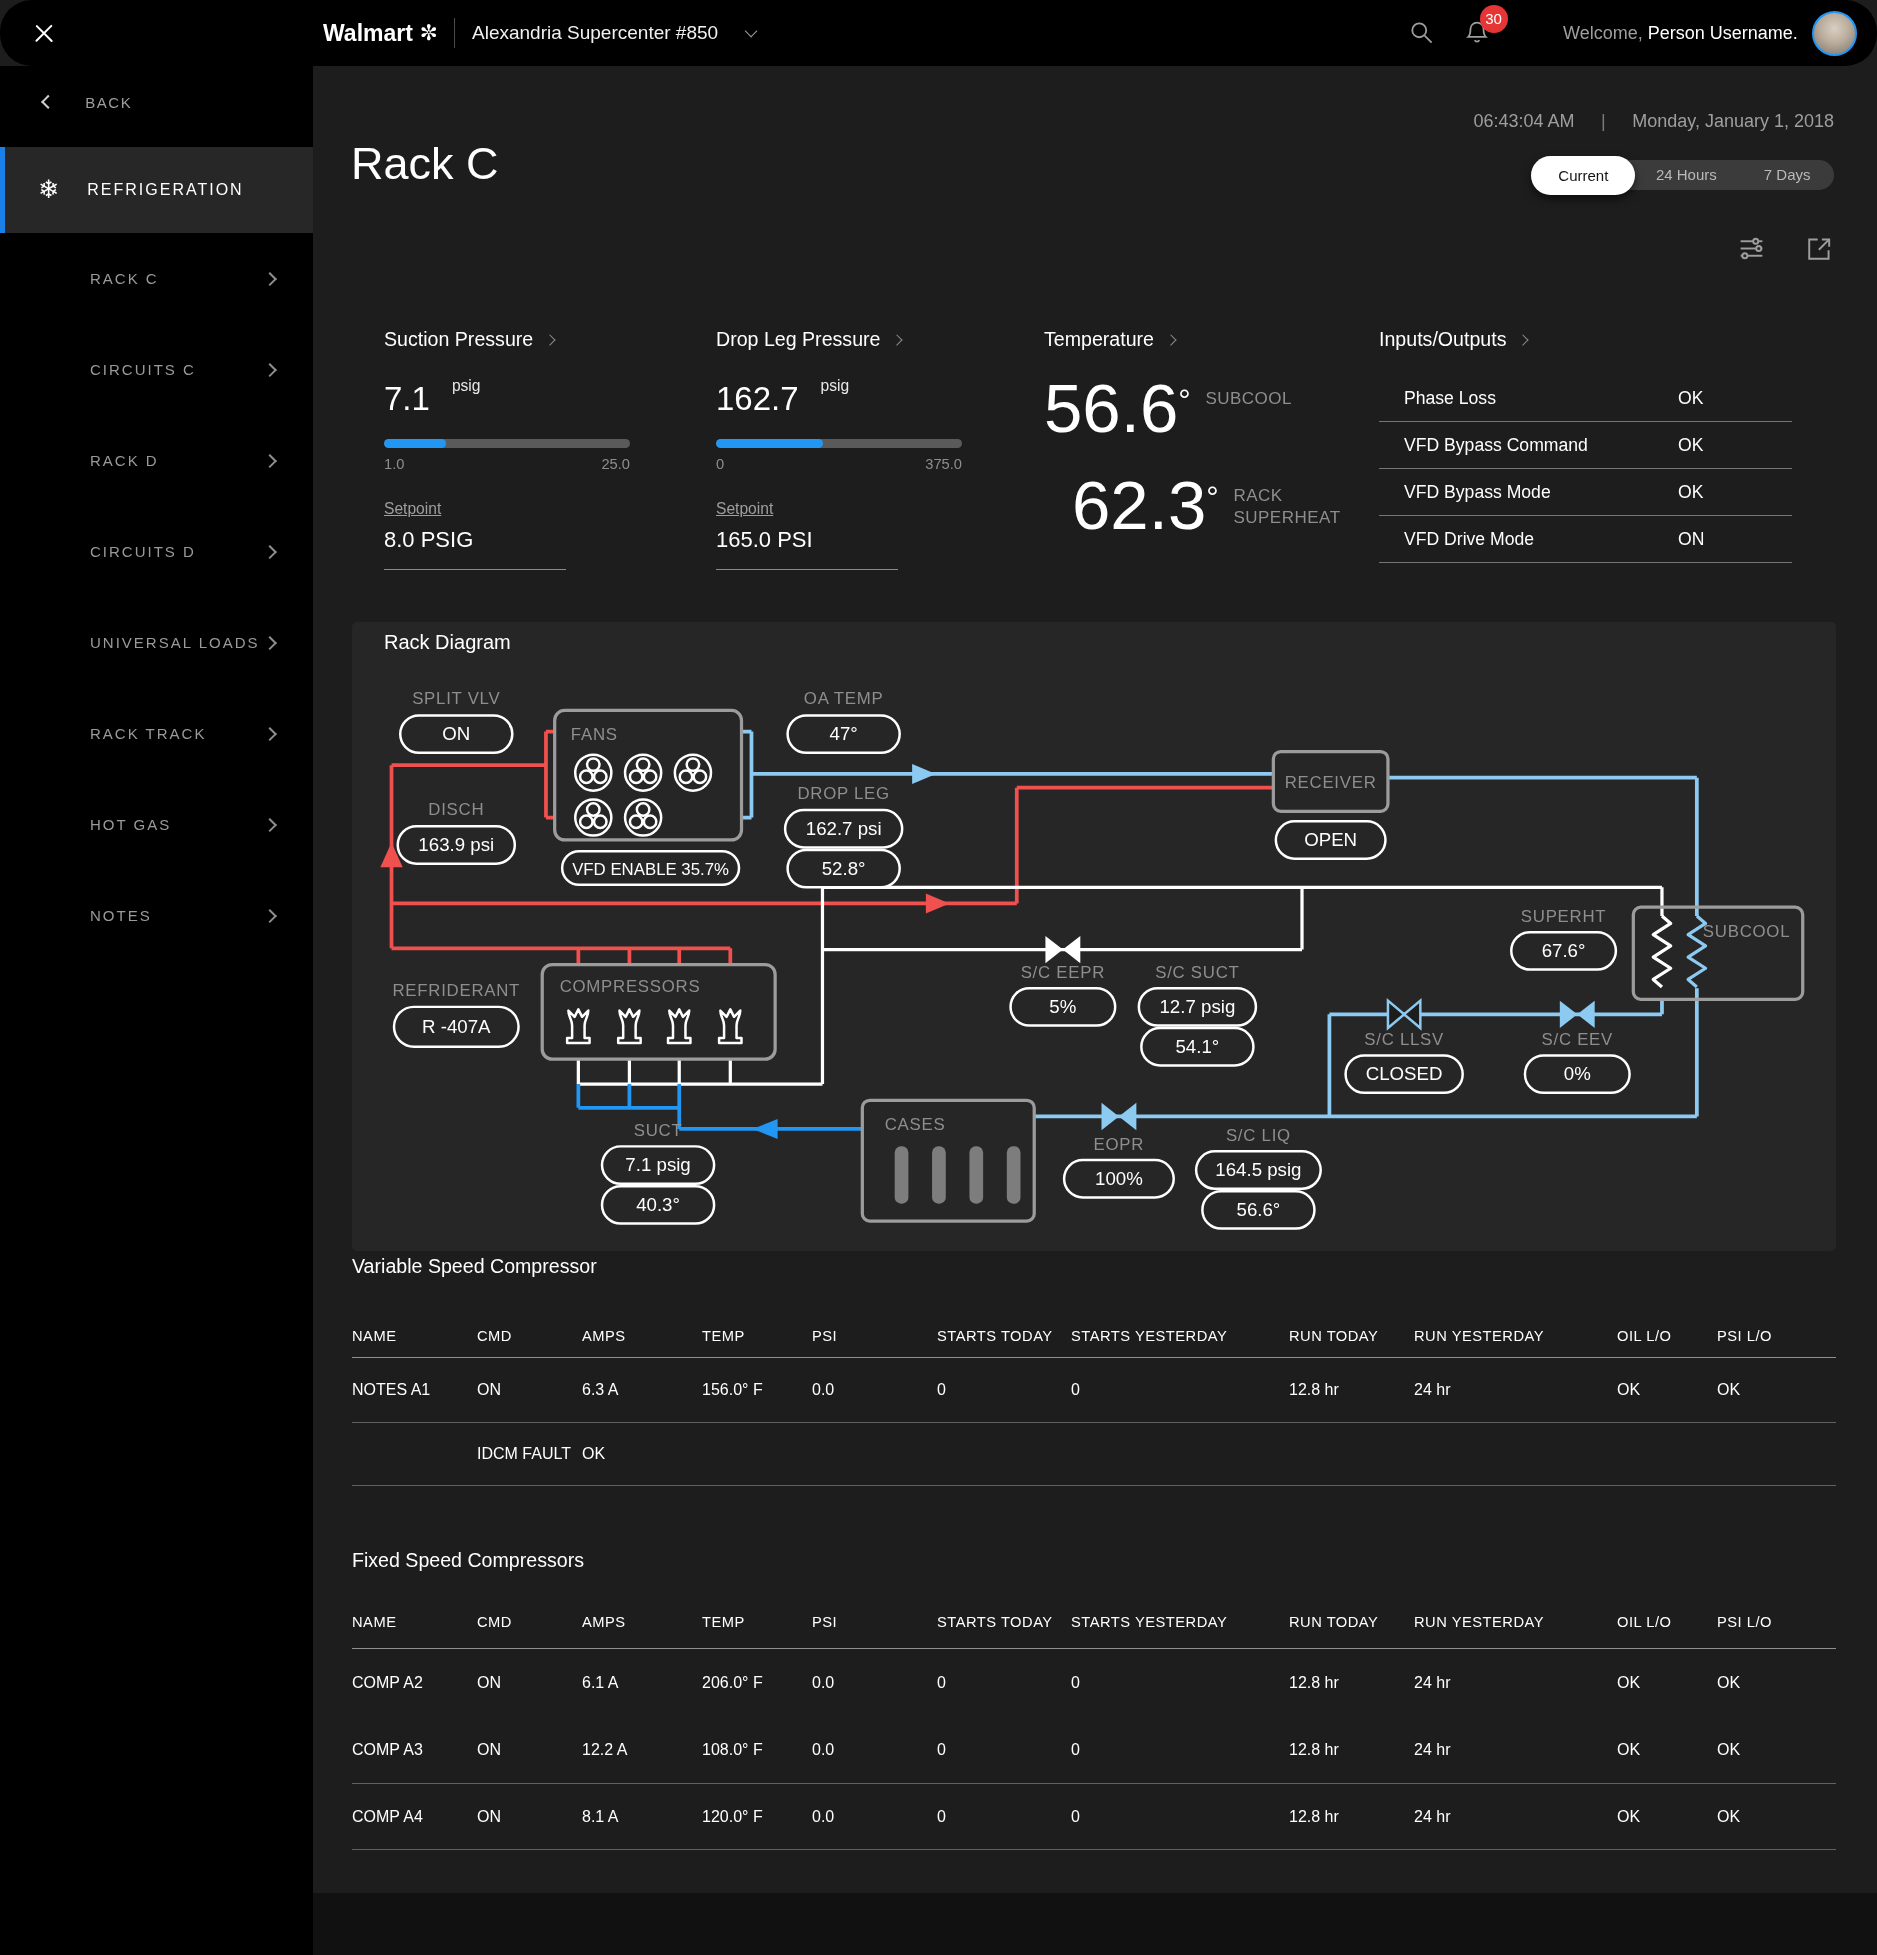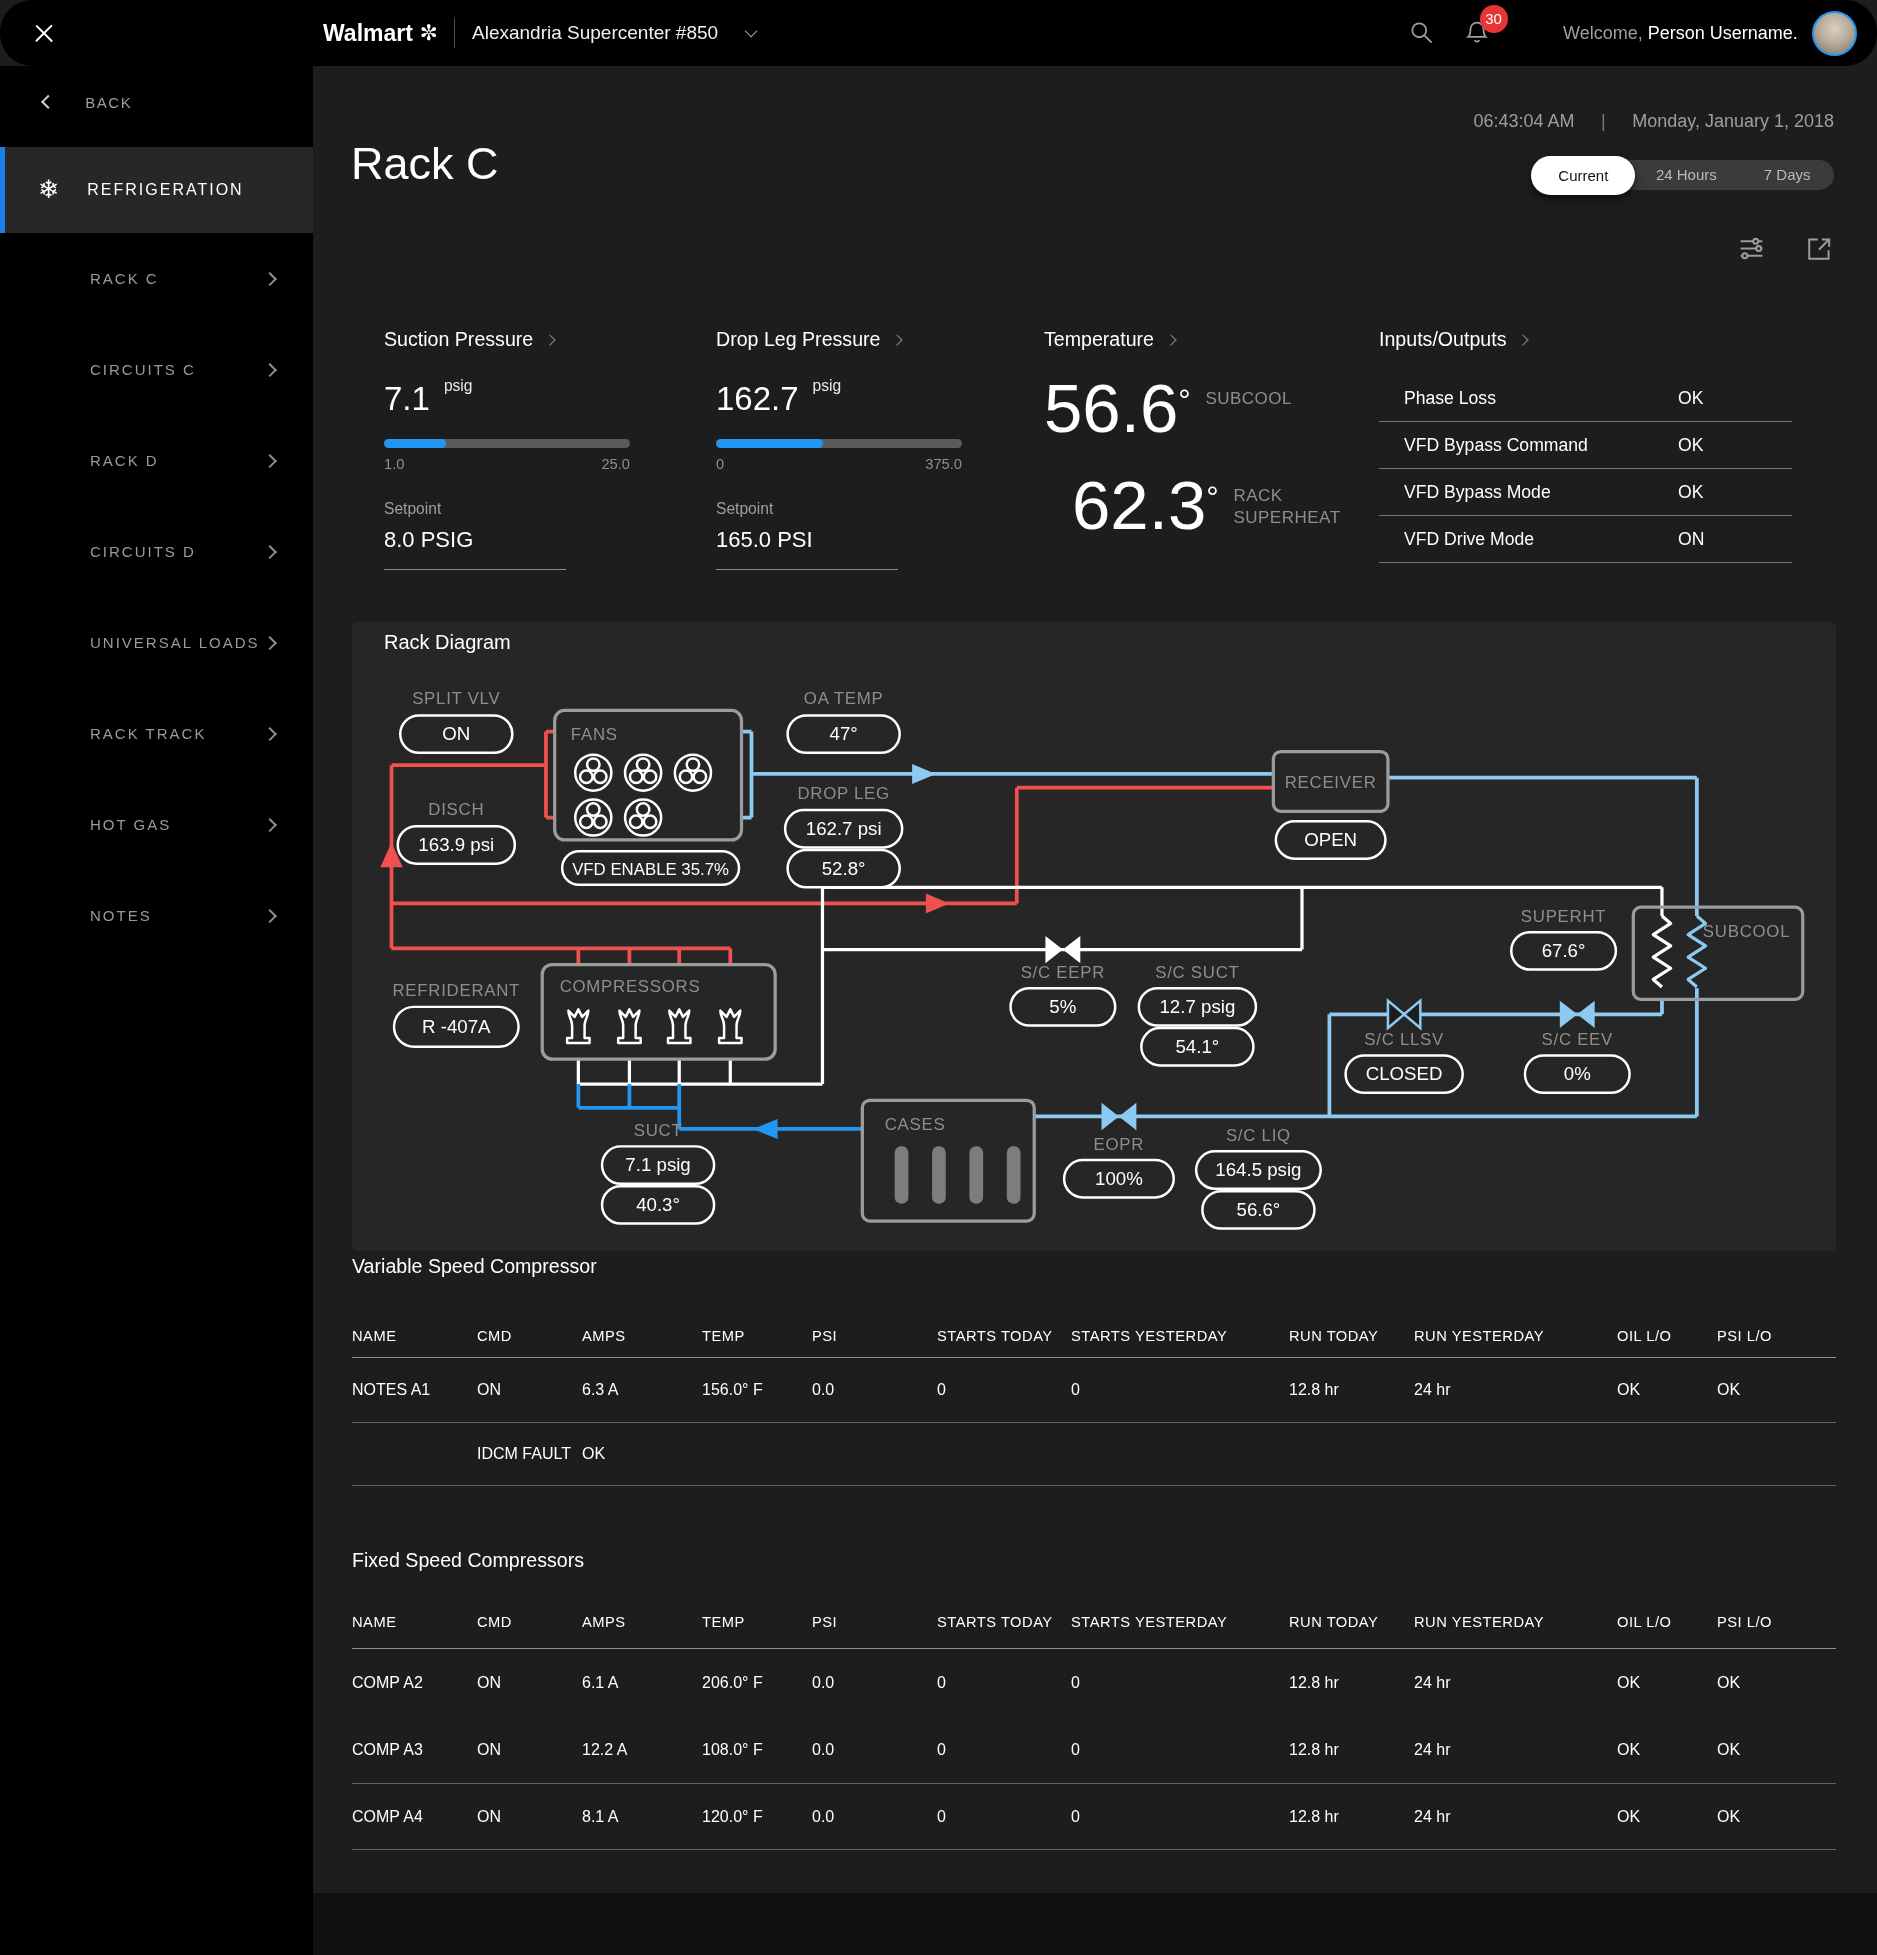--- a/index.html
+++ b/index.html
@@ -46,25 +46,25 @@
   .seg.active{background:#fff;color:#141414;border-radius:488px;height:39px;line-height:39px;margin:-4.4px -2.9px -4.4px 0;padding:0 27px;
               box-shadow:0 3.9px 8.8px rgba(0,0,0,.55);}
   .tool-icons{position:absolute;top:234px;right:43px;display:flex;gap:39px;}
   .tool-icons svg{cursor:pointer;}
   
   .metrics{position:absolute;left:352px;top:328px;width:1484px;height:244px;}
   .mcol{position:absolute;top:0;}
   .mlabel{display:flex;align-items:center;gap:12.7px;font-size:19.6px;color:#fff;cursor:pointer;}
   .mlabel .chev-r{border-color:#8e8e8e;width:6.8px;height:6.8px;border-width:1.5px;}
   .bigval{position:absolute;top:49px;font-size:33px;color:#fff;}
-  .bigval sup{font-size:15.6px;color:#e8e8e8;vertical-align:18.6px;margin-left:14px;}
+  .bigval sup{font-size:15.6px;color:#e8e8e8;vertical-align:18.6px;margin-left:22px;}
   .bar{position:absolute;top:111px;width:246px;height:8.8px;border-radius:4.4px;background:#5a5a5a;overflow:hidden;}
   .bar .fill{height:8.8px;background:#2196f3;border-radius:4.4px;}
   .range{position:absolute;top:128px;width:246px;display:flex;justify-content:space-between;font-size:14.7px;color:#8e8e8e;}
-  .sp-label{position:absolute;top:172px;font-size:15.6px;color:#9e9e9e;}
+  .sp-label{position:absolute;top:172px;font-size:15.6px;color:#9e9e9e;text-decoration:underline;}
   .sp-val{position:absolute;top:199px;font-size:22px;color:#fff;}
   .sp-line{position:absolute;top:241px;width:182px;height:1px;background:#8a8a8a;}
   .temp-row{position:absolute;display:flex;align-items:flex-start;gap:14.7px;}
   .temp-num{font-size:69px;line-height:0.82;}
   .temp-num sup{font-size:31px;vertical-align:21.5px;}
   .temp-tag{font-size:17px;color:#8e8e8e;margin-top:6.8px;max-width:112px;line-height:1.3;letter-spacing:0.5px;}
   .io-rows{position:absolute;top:47px;width:413px;}
   .io-row{height:46px;display:flex;align-items:center;border-bottom:1px solid #757575;}
   .io-row .n{width:274px;font-size:17.6px;color:#fff;margin-left:25px;}
   .io-row .v{font-size:17.6px;color:#fff;}

